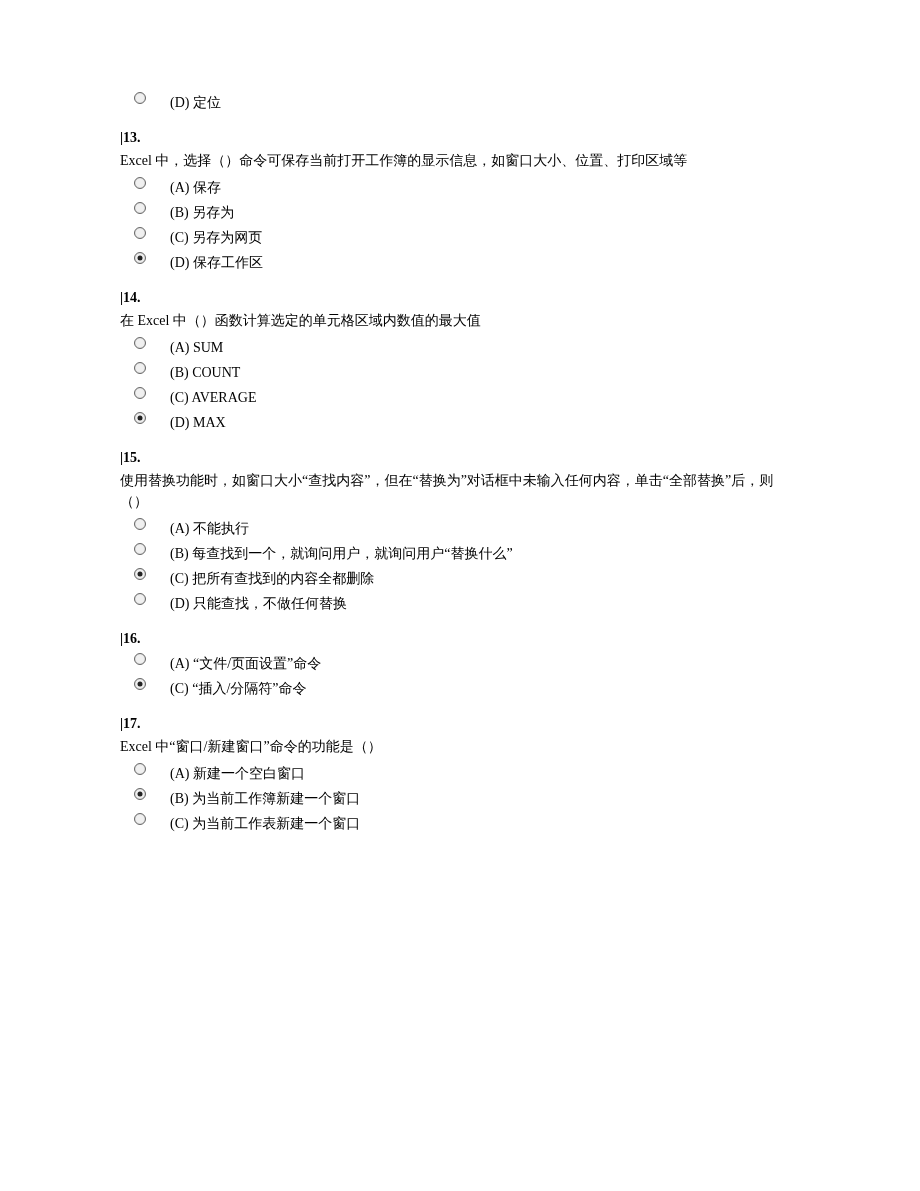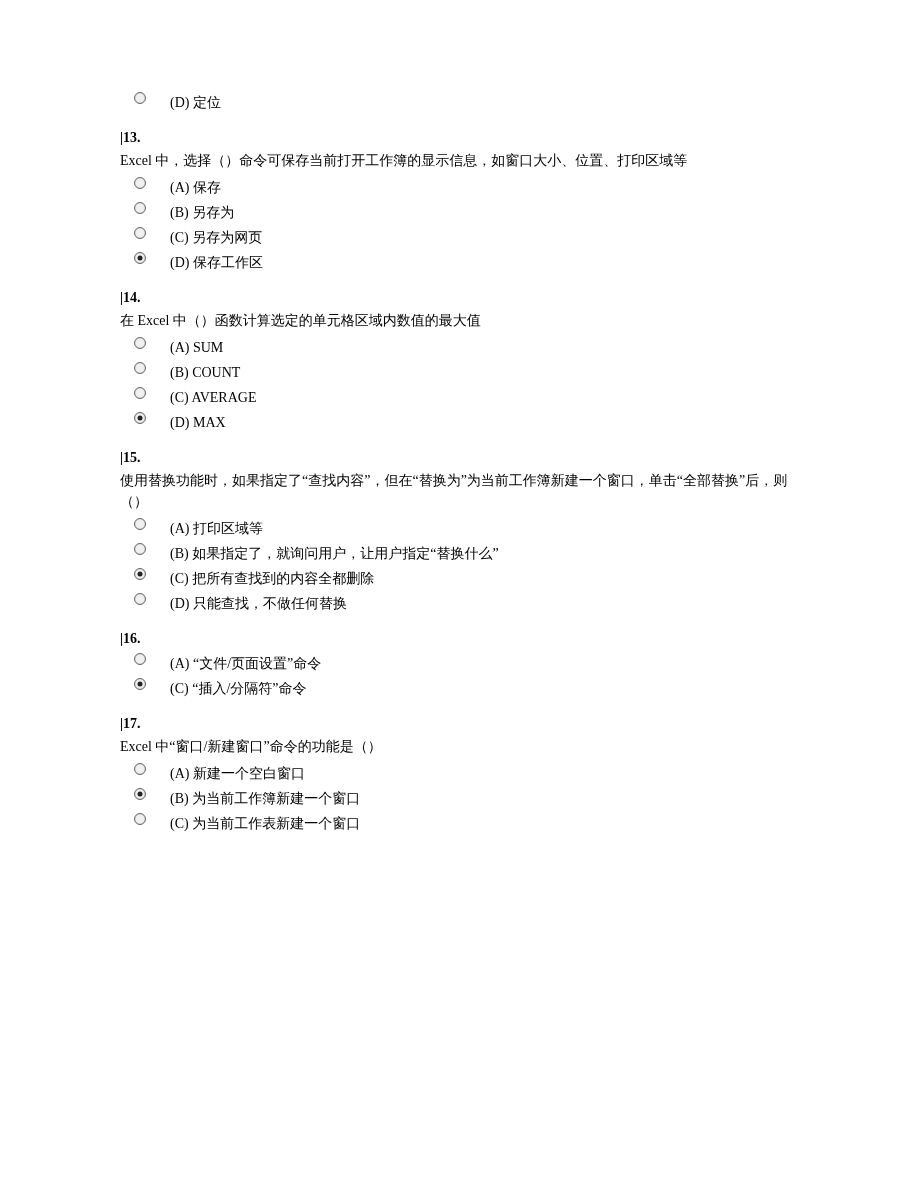--- a/index.html
+++ b/index.html
@@ -150,33 +150,33 @@
           </span>
         <span class="opt-text">(D) MAX</span>
       </div>
     </div>
   </div>
 
   <div class="question">
     <div class="q-header">
       <span class="q-num">|15.</span>
     </div>
-    <span class="q-text">使用替换功能时，如果指定了“查找内容”，但在“替换为”为当前工作簿新建一个窗口，单击“全部替换”后，则（）</span>
-    <div class="options">
-      <div class="opt-row">
-        <span class="radio">
-            <span class="radio-glyph"></span>
-          </span>
-        <span class="opt-text">(A) 打印区域等</span>
-      </div>
-      <div class="opt-row">
-        <span class="radio">
-            <span class="radio-glyph"></span>
-          </span>
-        <span class="opt-text">(B) 如果指定了，就询问用户，让用户指定“替换什么”</span>
+    <span class="q-text">使用替换功能时，如窗口大小“查找内容”，但在“替换为”对话框中未输入任何内容，单击“全部替换”后，则（）</span>
+    <div class="options">
+      <div class="opt-row">
+        <span class="radio">
+            <span class="radio-glyph"></span>
+          </span>
+        <span class="opt-text">(A) 不能执行</span>
+      </div>
+      <div class="opt-row">
+        <span class="radio">
+            <span class="radio-glyph"></span>
+          </span>
+        <span class="opt-text">(B) 每查找到一个，就询问用户，就询问用户“替换什么”</span>
       </div>
       <div class="opt-row">
         <span class="radio">
             <span class="radio-glyph checked"></span>
           </span>
         <span class="opt-text">(C) 把所有查找到的内容全都删除</span>
       </div>
       <div class="opt-row">
         <span class="radio">
             <span class="radio-glyph"></span>

